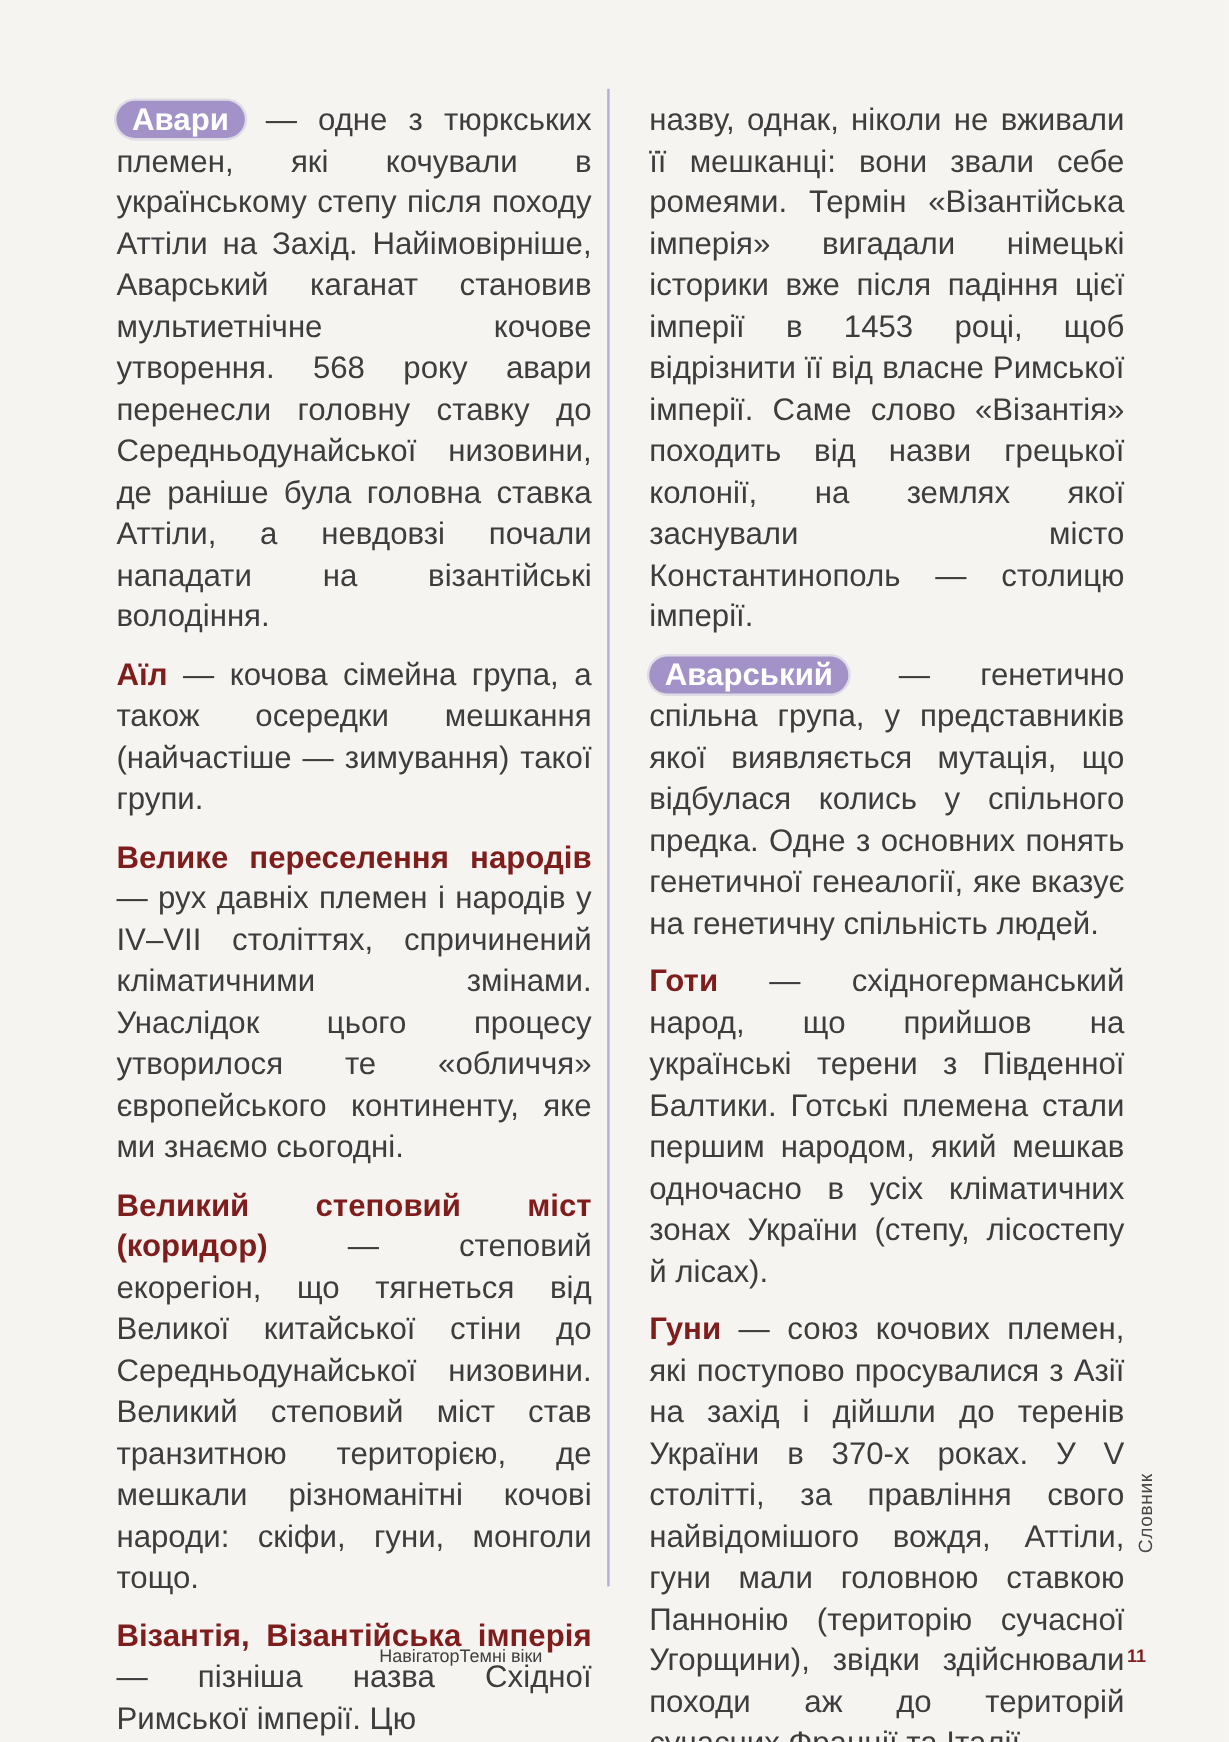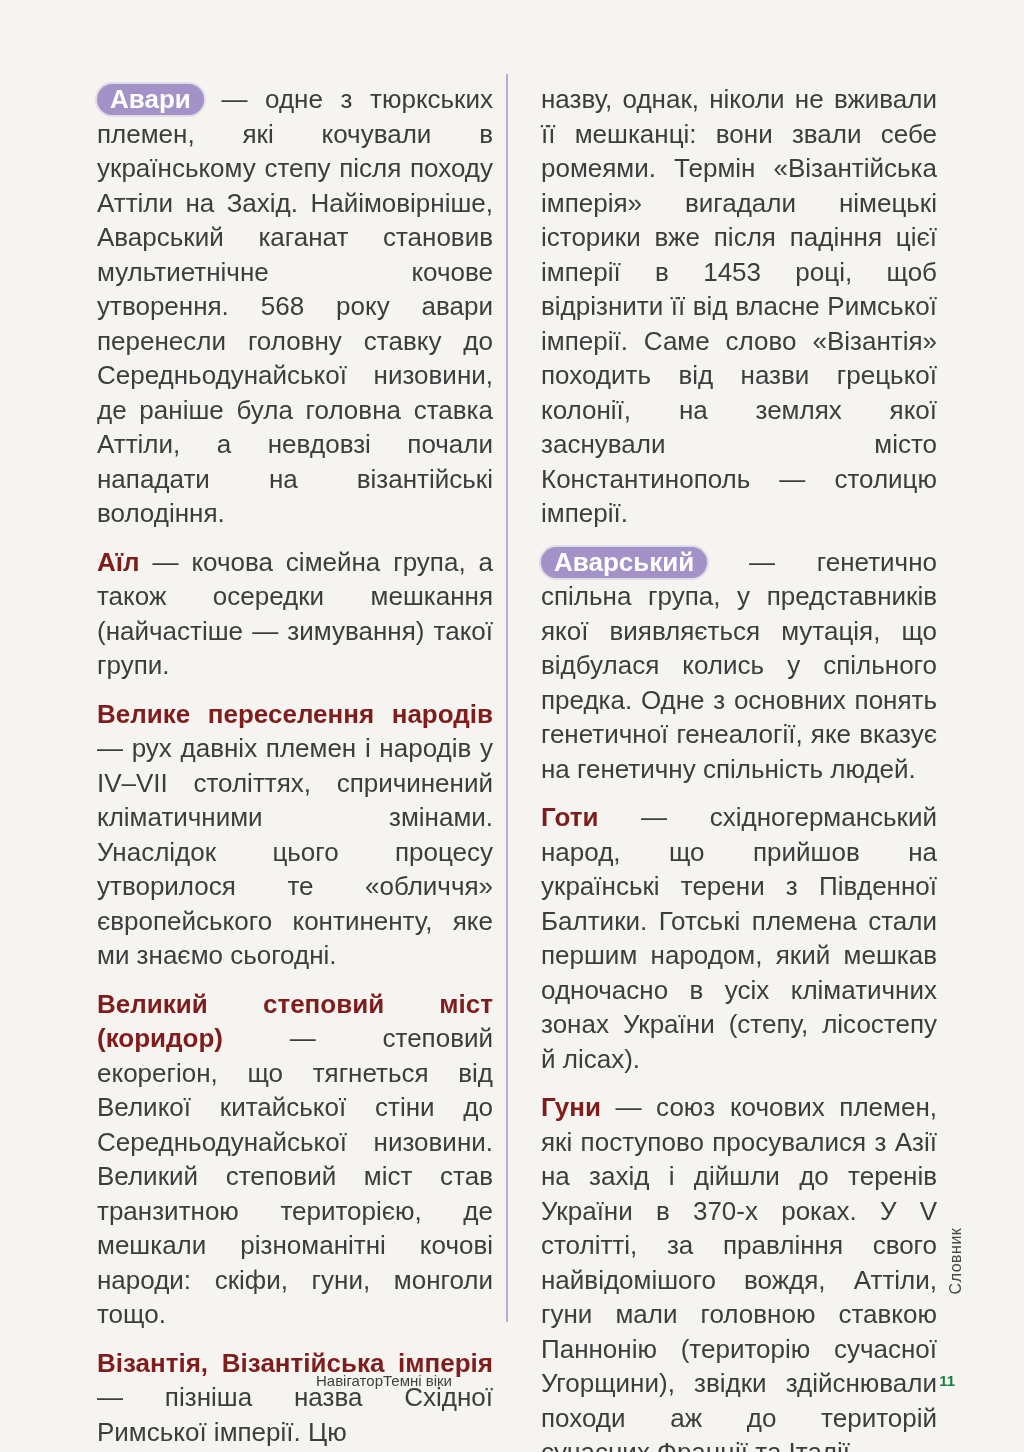--- a/index.html
+++ b/index.html
@@ -64,21 +64,21 @@
     left: 97px;
     top: 1372px;
     width: 858px;
     display: flex;
     align-items: baseline;
     font-size: 15px;
     color: #3f3f3f;
   }
   .footer-left { flex: 1; text-align: right; }
   .footer-center { flex: 1; text-align: left; }
-  .footer-right { flex: 1; text-align: right; font-weight: bold; color: #15803d; }
+  .footer-right { flex: 1; text-align: right; font-weight: bold; color: #7f1d1d; }
 </style>
 </head>
 <body>
 
 <div class="page">
 
   <div class="columns">
 
     <div class="col">
       <p class="entry">

